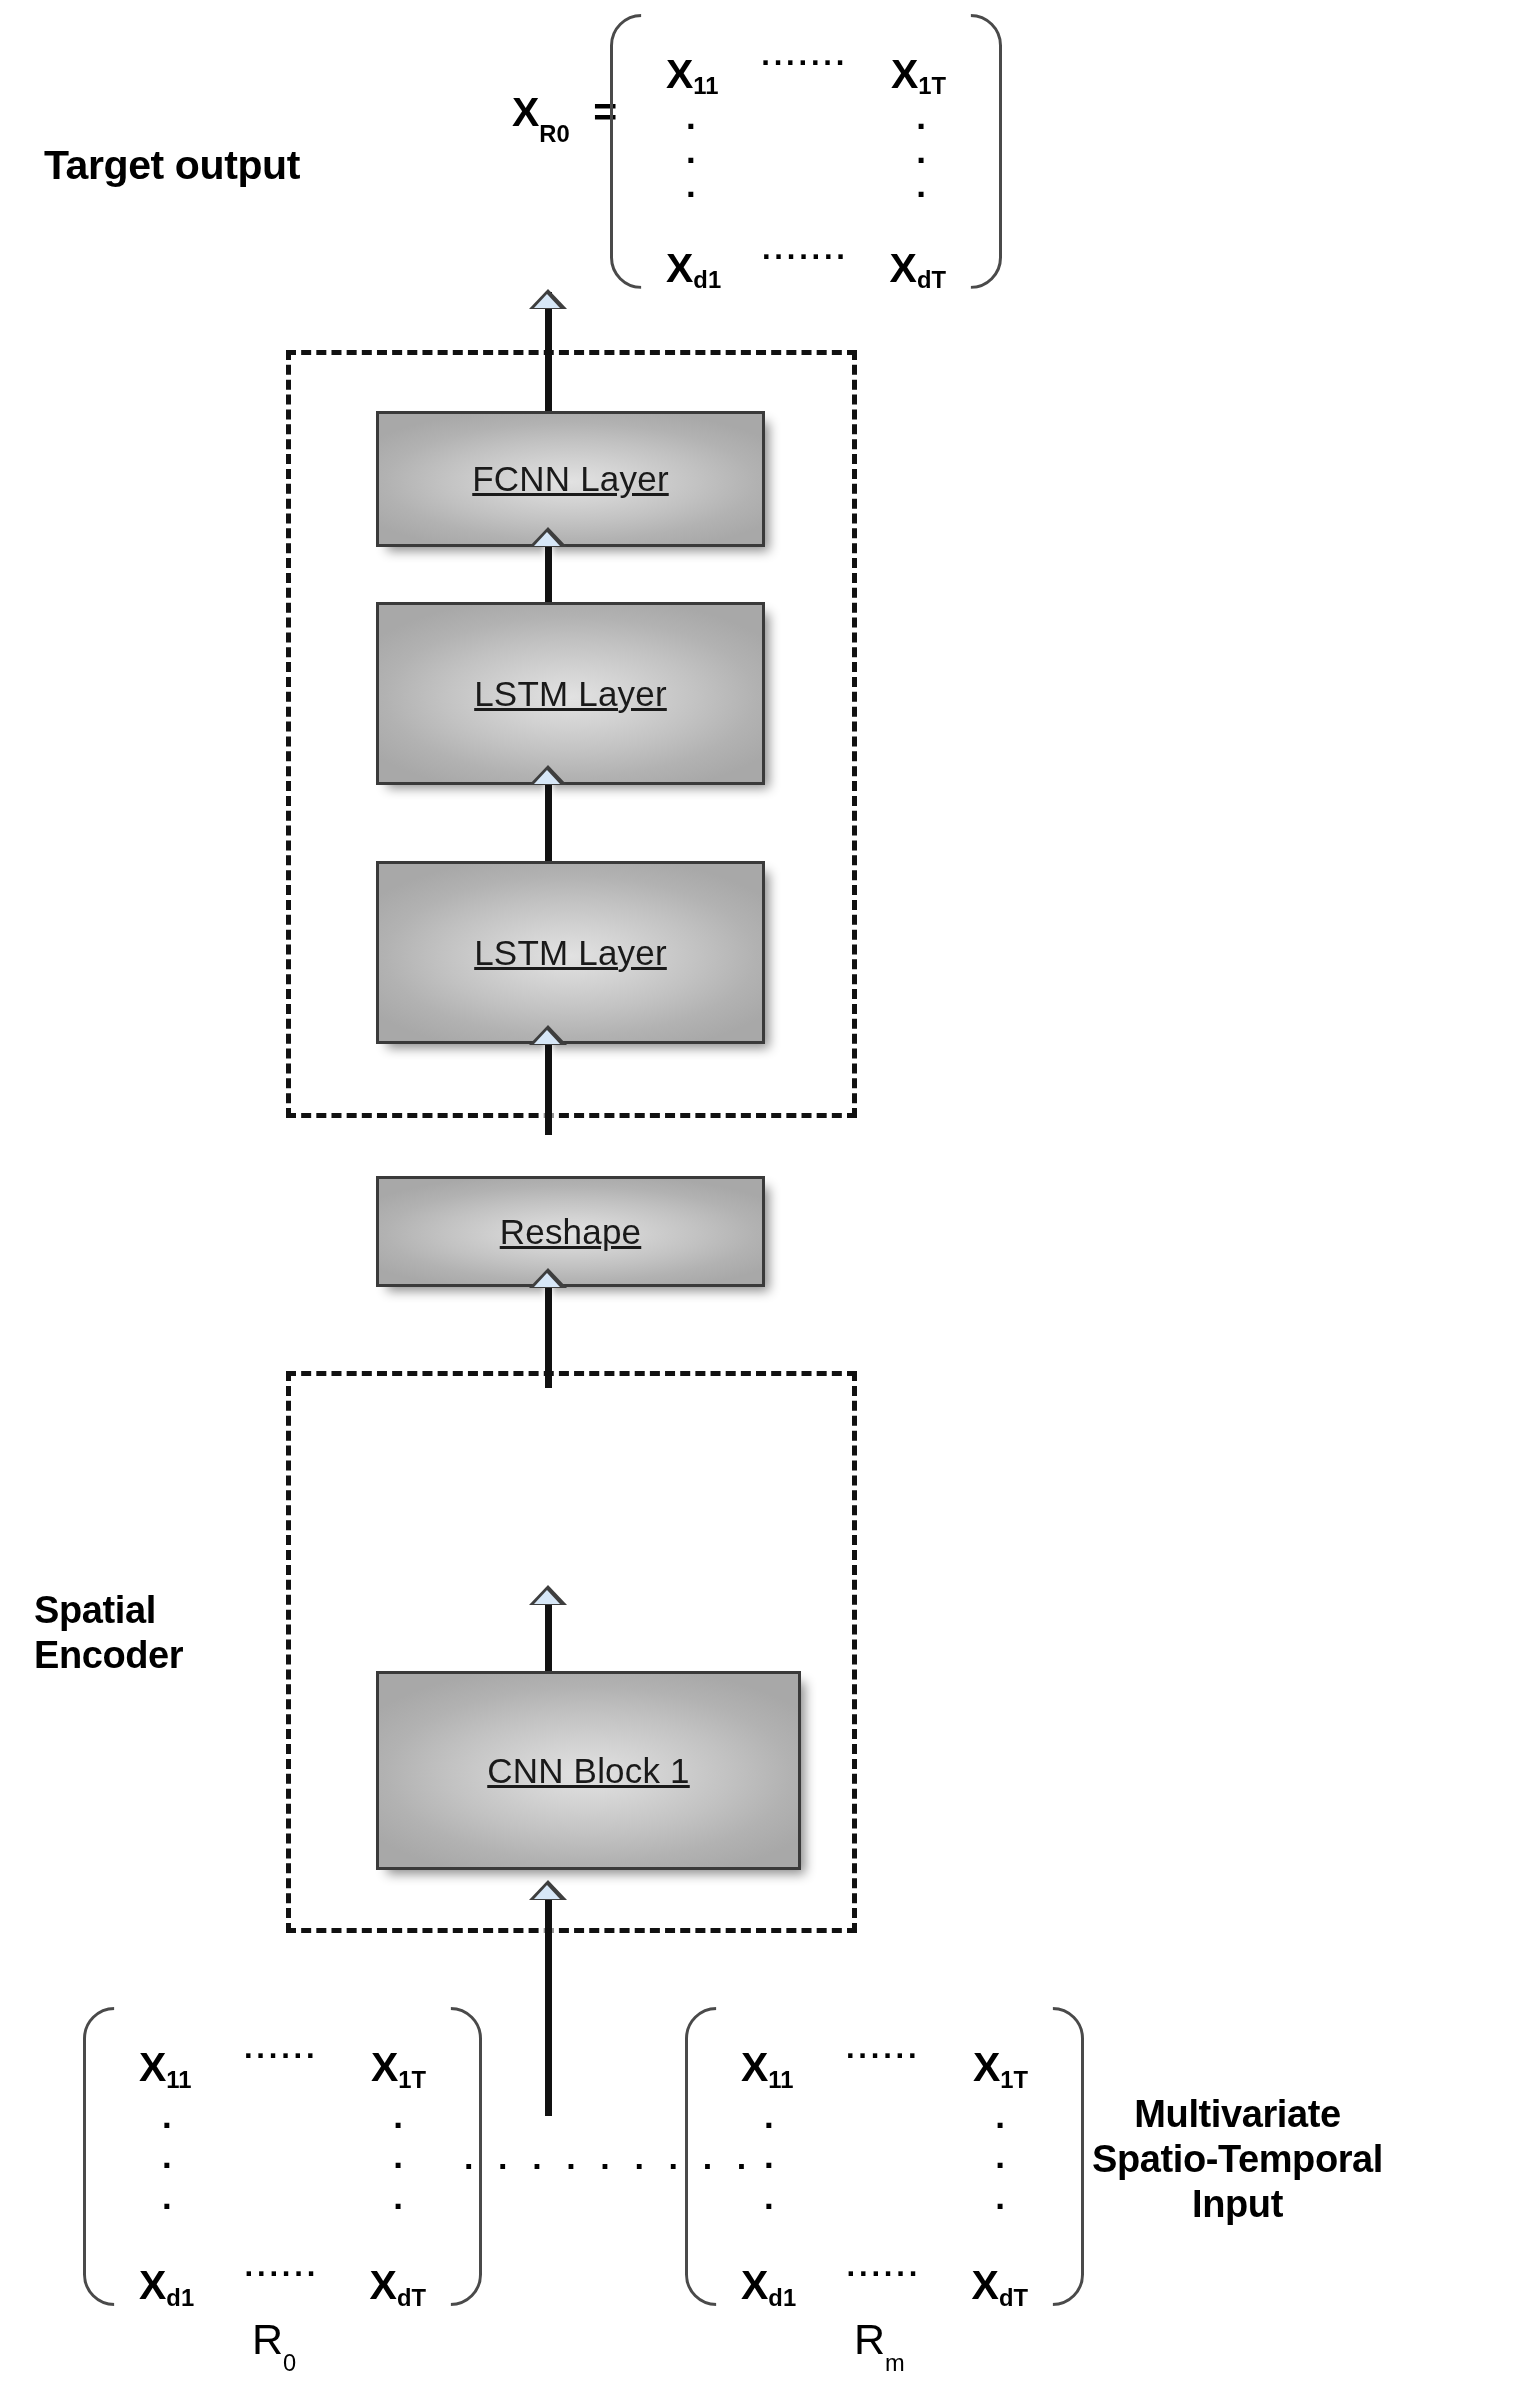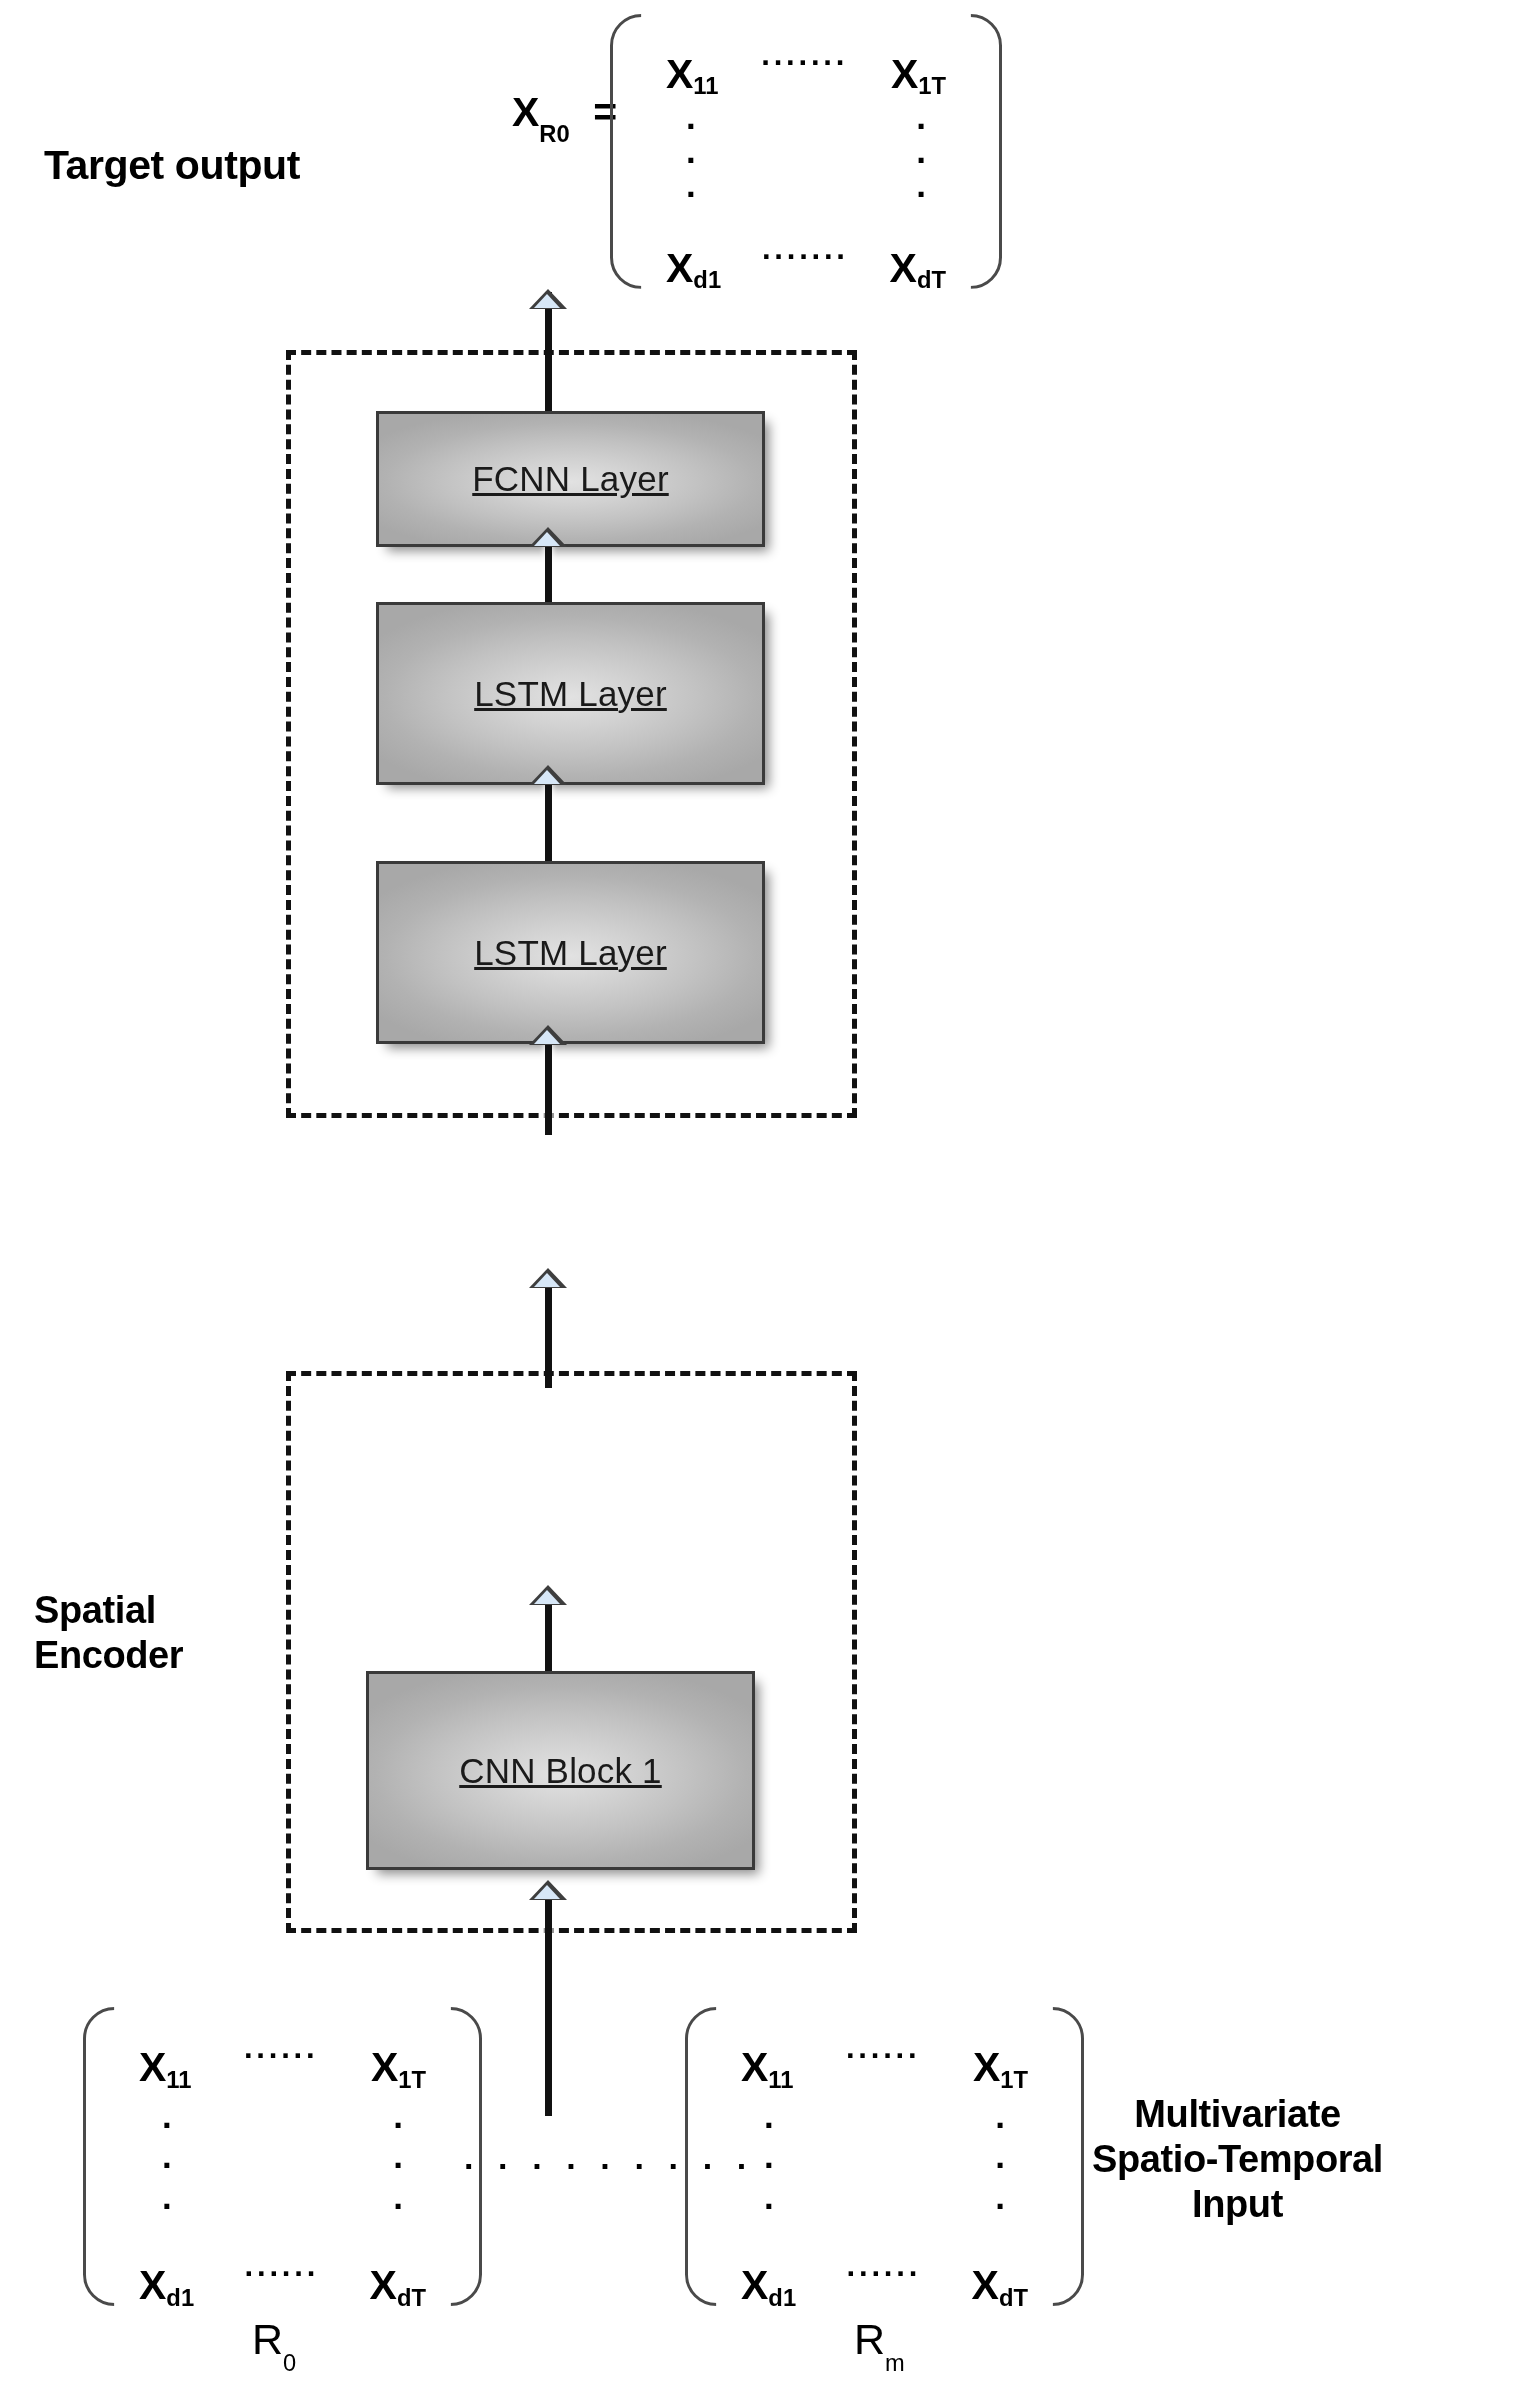--- a/index.html
+++ b/index.html
@@ -274,40 +274,41 @@
   </div>
 
   <div class="node-box" style="left:376px; top:861px; width:389px; height:183px;">LSTM Layer</div>
 
   <div class="arrow-stem" style="left:545px; top:1043px; height:92px;"></div>
   <div class="arrow-head" style="left:529px; top:1025px;">
     <span class="outer"></span>
       <span class="inner"></span>
   </div>
 
+  <div class="node-box" style="left:376px; top:1176px; width:389px; height:111px;">Reshape</div>
 
   <div class="arrow-stem" style="left:545px; top:1286px; height:102px;"></div>
   <div class="arrow-head" style="left:529px; top:1268px;">
     <span class="outer"></span>
       <span class="inner"></span>
   </div>
 
   <div class="dashed-box" style="left:286px; top:1371px; width:571px; height:562px;"></div>
 
   <div class="section-label" style="left:34px; top:1588px; font-size:38px;">Spatial
 Encoder</div>
 
 
   <div class="arrow-stem" style="left:545px; top:1603px; height:73px;"></div>
   <div class="arrow-head" style="left:529px; top:1585px;">
     <span class="outer"></span>
       <span class="inner"></span>
   </div>
 
-  <div class="node-box" style="left:366px; top:1671px; width:389px; height:199px;">CNN Block 1</div>
+  <div class="node-box" style="left:376px; top:1671px; width:425px; height:199px;">CNN Block 1</div>
 
   <div class="arrow-stem" style="left:545px; top:1898px; height:218px;"></div>
   <div class="arrow-head" style="left:529px; top:1880px;">
     <span class="outer"></span>
       <span class="inner"></span>
   </div>
 
   <div class="matrix" style="left:107px; top:2007px; width:351px; height:299px;">
     <div class="paren left"></div>
     <div class="matrix-body">

